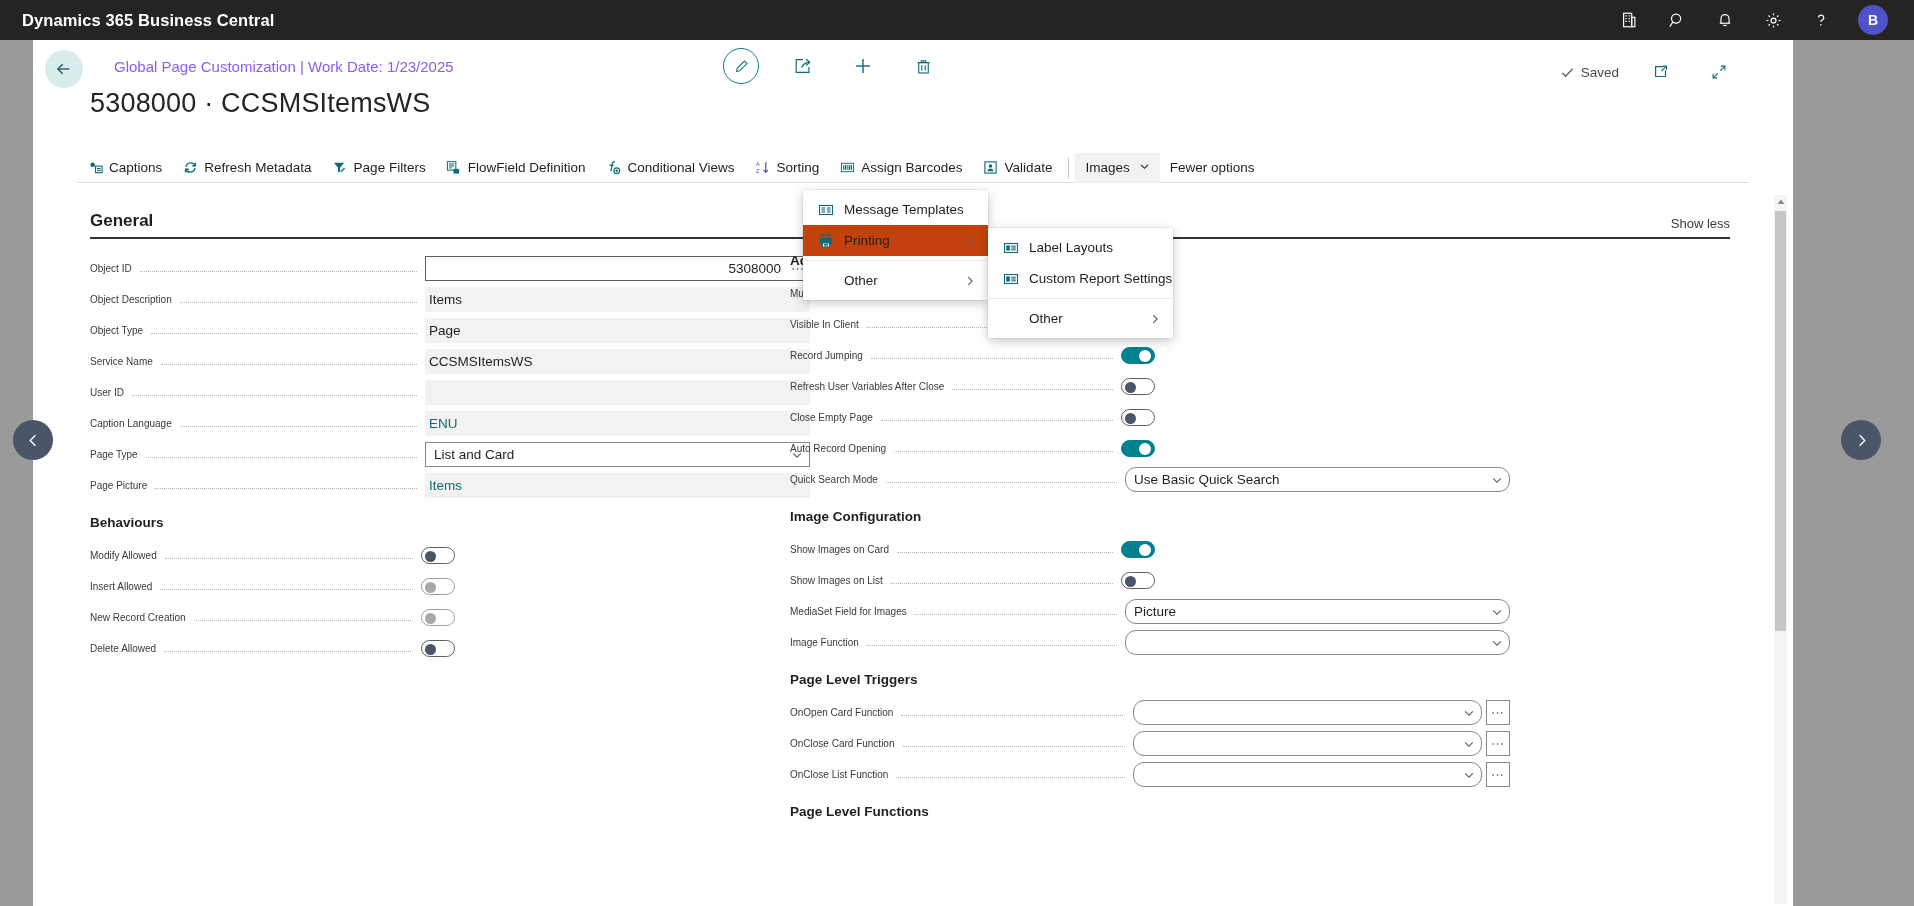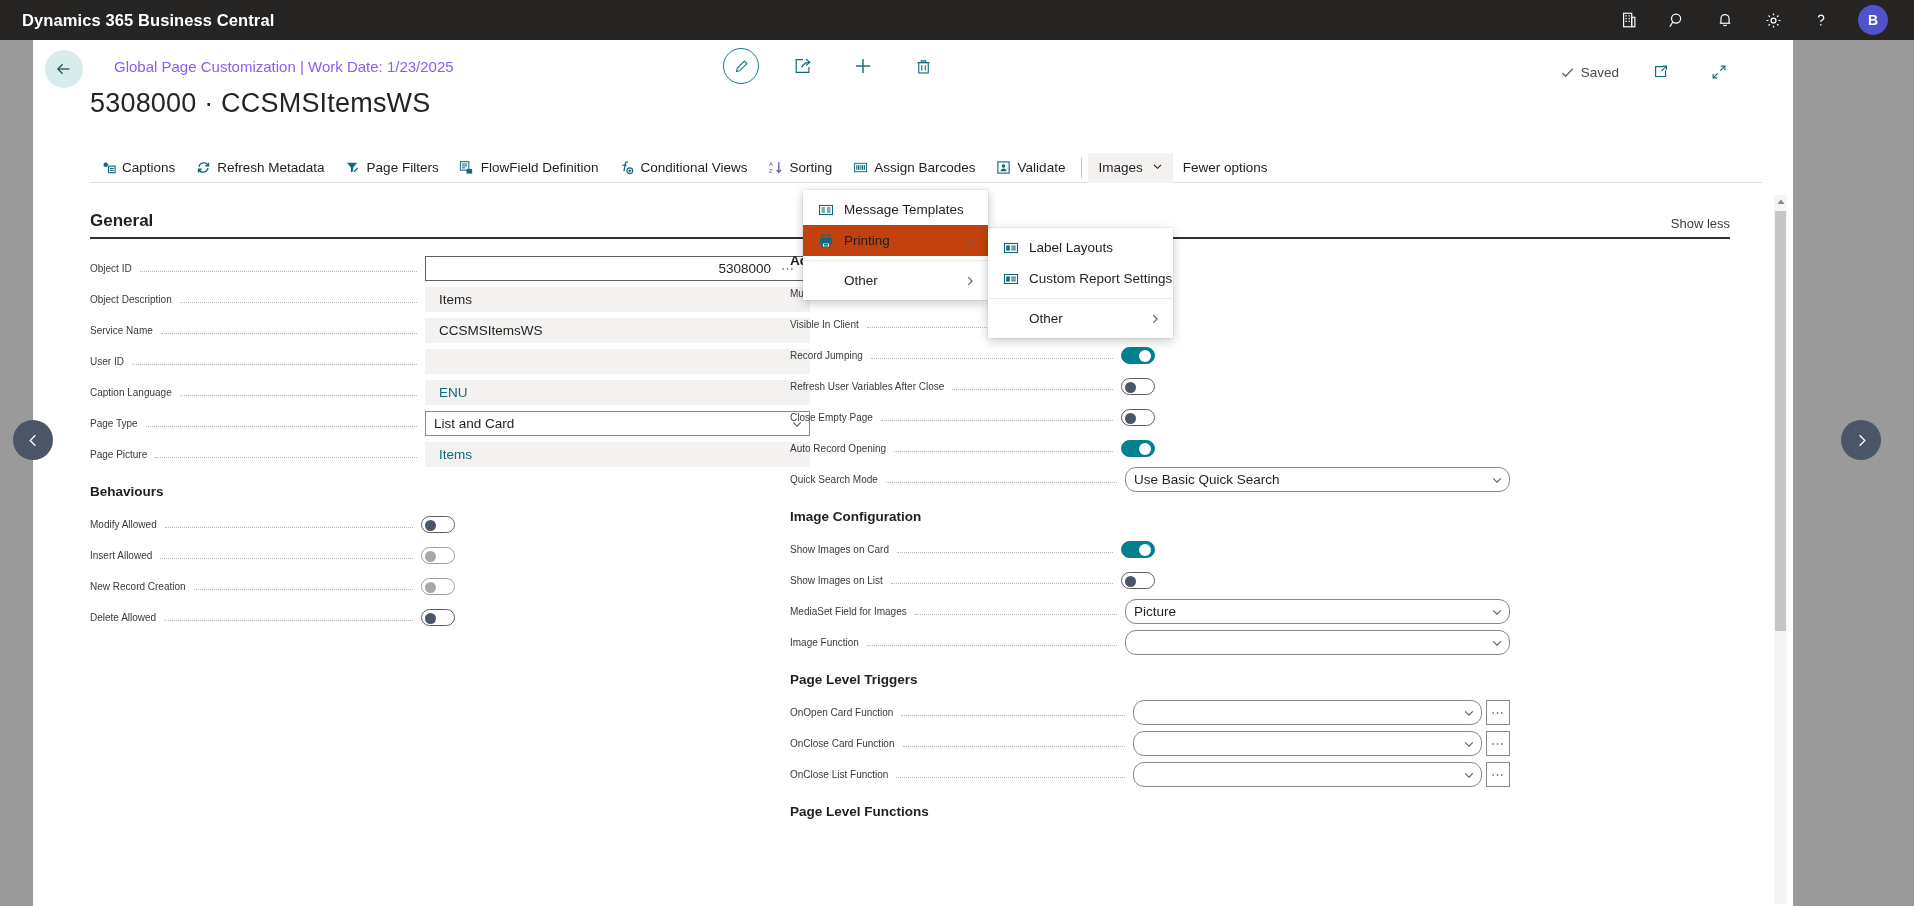--- a/index.html
+++ b/index.html
@@ -78,21 +78,21 @@
   }
 
   
   .page-title {
     position: absolute; left: 57px; top: 48px;
     font-size: 27px; font-weight: 400; color: #252423; letter-spacing: .2px;
   }
 
   
   .ribbon {
-    position: absolute; left: 57px; top: 113px; width: 1672px;
+    position: absolute; left: 44px; top: 113px; width: 1672px;
     height: 30px; display: flex; align-items: center;
     border-bottom: 1px solid #e1dfdd;
   }
   .rib-item {
     display:flex; align-items:center; gap: 6px;
     padding: 5px 10px; font-size: 13.5px; color:#201f1e; cursor:pointer;
     white-space: nowrap; height: 30px;
   }
   .rib-item.active { background:#f3f2f1; }
   .rib-sep { width:1px; height:20px; background:#c8c6c4; margin: 0 6px; }
@@ -126,21 +126,21 @@
 
   .field { position: relative; height: 31px; margin-bottom: 0; display:flex; align-items:center; }
   .fld-label {
     font-size: 10px; color:#3b3a39; white-space: nowrap; flex: none;
   }
   .dots { flex: 1; border-bottom: 1.5px dotted #b9b7b4; margin: 0 8px 5px 8px; height: 12px; }
 
   .inp {
     width: 385px; height: 25px; background:#f3f2f1; border: none;
     font-size: 13.5px; color:#201f1e; display:flex; align-items:center;
-    padding: 0 14px;
+    padding: 0 4px;
   }
   .inp.readonly-blue { color:#0f6b77; }
   .inp.focused {
     background:#fff; border: 1px solid #605e5c; justify-content: flex-end; gap:10px;
   }
   .dd-chev { margin-left:auto; color:#605e5c; display:flex; align-items:center; }
   .ell { color:#605e5c; letter-spacing:1px; font-size:13px; }
 
   
   .toggle {
@@ -451,20 +451,25 @@
           <span class="ell">⋯</span>
         </div>
       </div>
 
       <div class="field">
         <span class="fld-label">Object Description</span>
         <span class="dots"></span>
         <div class="inp">Items</div>
       </div>
 
+      <div class="field">
+        <span class="fld-label">Object Type</span>
+        <span class="dots"></span>
+        <div class="inp">Page</div>
+      </div>
 
       <div class="field">
         <span class="fld-label">Service Name</span>
         <span class="dots"></span>
         <div class="inp">CCSMSItemsWS</div>
       </div>
 
       <div class="field">
         <span class="fld-label">User ID</span>
         <span class="dots"></span>

